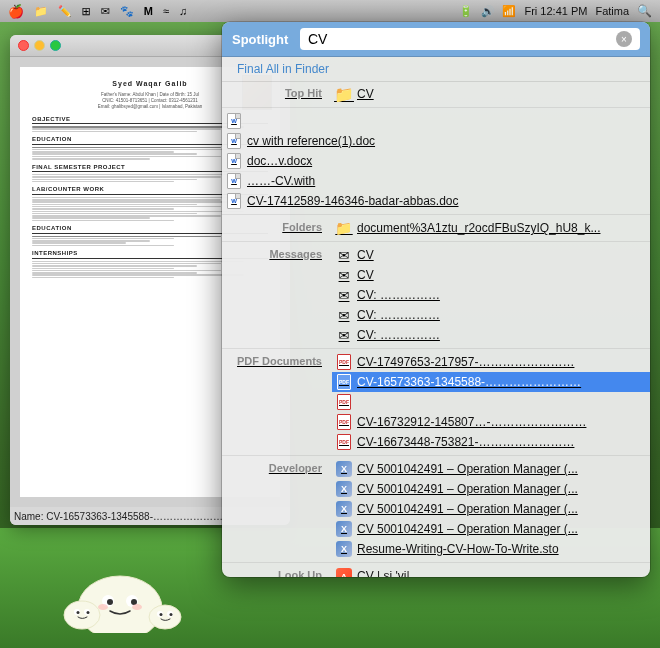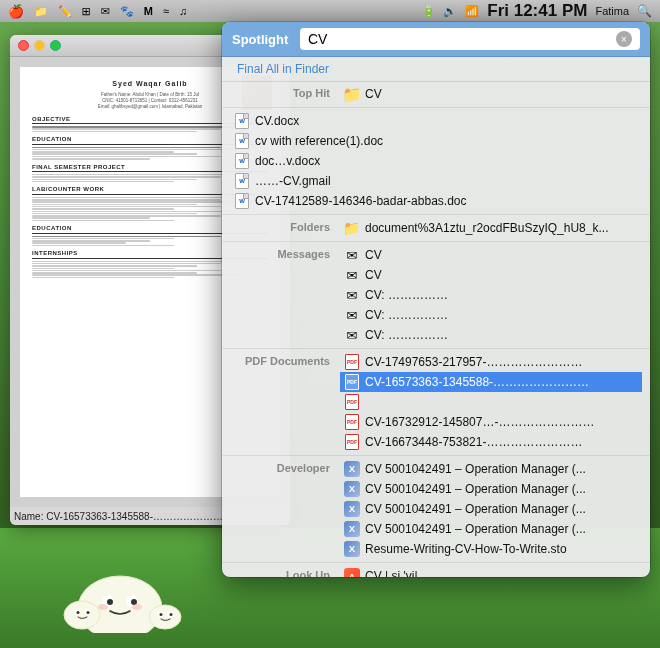--- a/index.html
+++ b/index.html
@@ -60,22 +60,22 @@
       font-size: 11px;
       color: #111;
     }
 
     .menu-icon {
       font-size: 13px;
       cursor: pointer;
     }
 
     .clock {
-      font-size: 17px;
-      font-weight: 700;
+      font-size: 11px;
+      font-weight: 400;
       color: #111;
     }
 
     
     .preview-window {
       position: absolute;
       top: 35px;
       left: 10px;
       width: 280px;
       height: 490px;
@@ -246,21 +246,22 @@
     .show-all {
       padding: 5px 15px;
       font-size: 12px;
       color: #4488cc;
       cursor: pointer;
       border-bottom: 1px solid rgba(0,0,0,0.1);
     }
 
     .result-section {
       display: flex;
-      padding: 2px 8px;
+      padding: 2px 0;
+      text-decoration: underline;
     }
 
     .section-label {
       width: 110px;
       min-width: 110px;
       text-align: right;
       padding: 3px 10px;
       font-size: 11px;
       font-weight: 600;
       color: #888;
@@ -558,39 +559,38 @@
     </div>
 
     <div class="section-divider"></div>
 
     <div class="result-section">
       <div class="section-items">
         <div class="result-item">
           <div class="item-icon">
             <div class="doc-icon">W</div>
           </div>
-          <span class="item-text">CV.docx</span>
         </div>
         <div class="result-item">
           <div class="item-icon">
             <div class="doc-icon">W</div>
           </div>
           <span class="item-text">cv with reference(1).doc</span>
         </div>
         <div class="result-item">
           <div class="item-icon">
             <div class="doc-icon">W</div>
           </div>
           <span class="item-text">doc…v.docx</span>
         </div>
         <div class="result-item">
           <div class="item-icon">
             <div class="doc-icon">W</div>
           </div>
-          <span class="item-text">……-CV.gmail</span>
+          <span class="item-text">……-CV.with</span>
         </div>
         <div class="result-item">
           <div class="item-icon">
             <div class="doc-icon">W</div>
           </div>
           <span class="item-text">CV-17412589-146346-badar-abbas.doc</span>
         </div>
       </div>
     </div>
 

